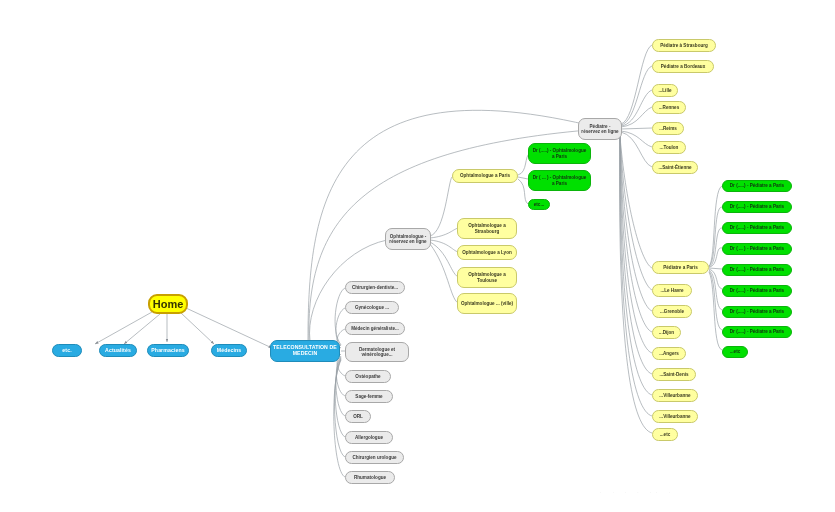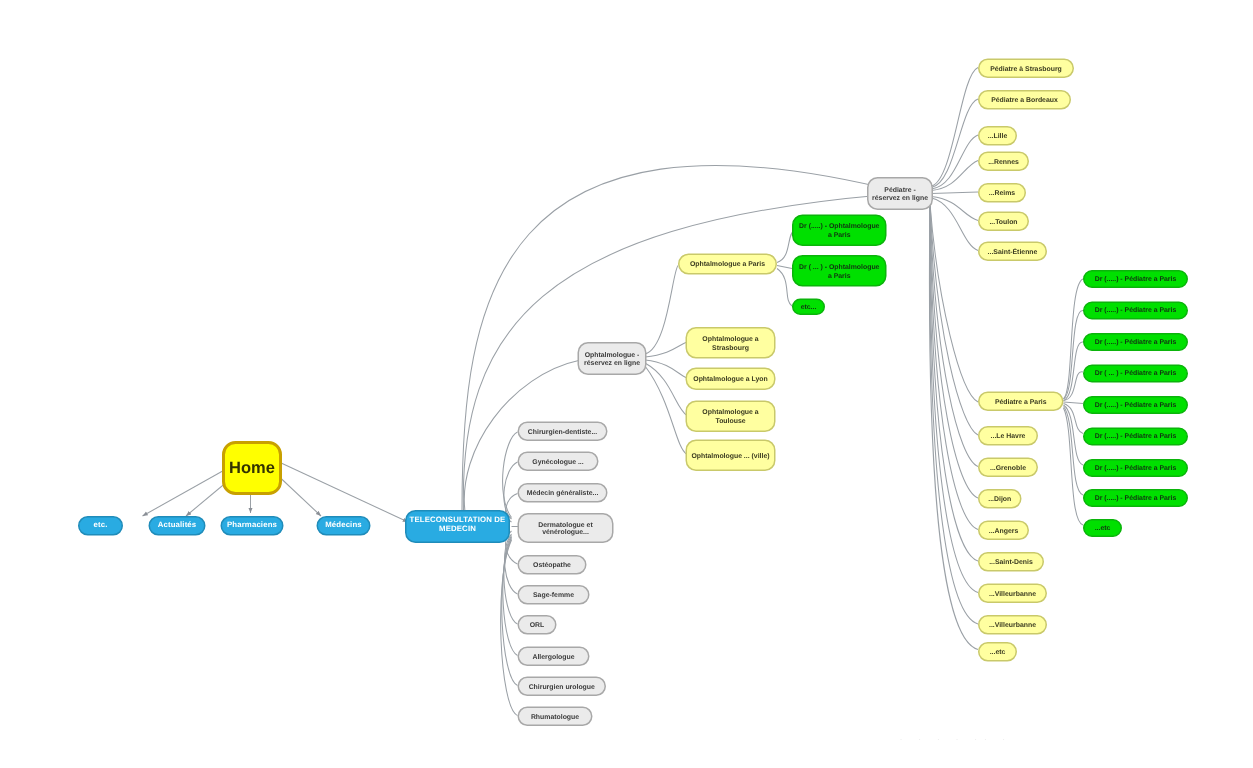--- a/index.html
+++ b/index.html
@@ -95,21 +95,21 @@
       <path d="M709,267 C718,264 714,227 722,228"></path>
       <path d="M709,267 C719,266 715,246 722,248"></path>
       <path d="M709,268 L722,269"></path>
       <path d="M709,269 C719,272 715,287 722,289"></path>
       <path d="M709,270 C718,276 714,307 722,310"></path>
       <path d="M709,271 C717,280 713,327 722,330"></path>
       <path d="M709,272 C716,286 712,347 722,350"></path>
     </g>
   </svg>
 
-  <div class="node n-home" style="left:148px;top:294px;width:40px;height:36px;">Home</div>
+  <div class="node n-home" style="left:148px;top:294px;width:40px;height:20px;">Home</div>
 
   <div class="node n-blue" style="left:52px;top:344px;width:30px;height:13px;">etc.</div>
   <div class="node n-blue" style="left:99px;top:344px;width:38px;height:13px;">Actualités</div>
   <div class="node n-blue" style="left:147px;top:344px;width:42px;height:13px;">Pharmaciens</div>
   <div class="node n-blue" style="left:211px;top:344px;width:36px;height:13px;">Médecins</div>
   <div class="node n-blue" style="left:270px;top:340px;width:70px;height:22px;">TELECONSULTATION DE MEDECIN</div>
 
   <div class="node n-gray" style="left:385px;top:228px;width:46px;height:22px;">Ophtalmologue - réservez en ligne</div>
   <div class="node n-gray" style="left:578px;top:118px;width:44px;height:22px;">Pédiatre - réservez en ligne</div>
   <div class="node n-gray" style="left:345px;top:281px;width:60px;height:13px;">Chirurgien-dentiste...</div>

